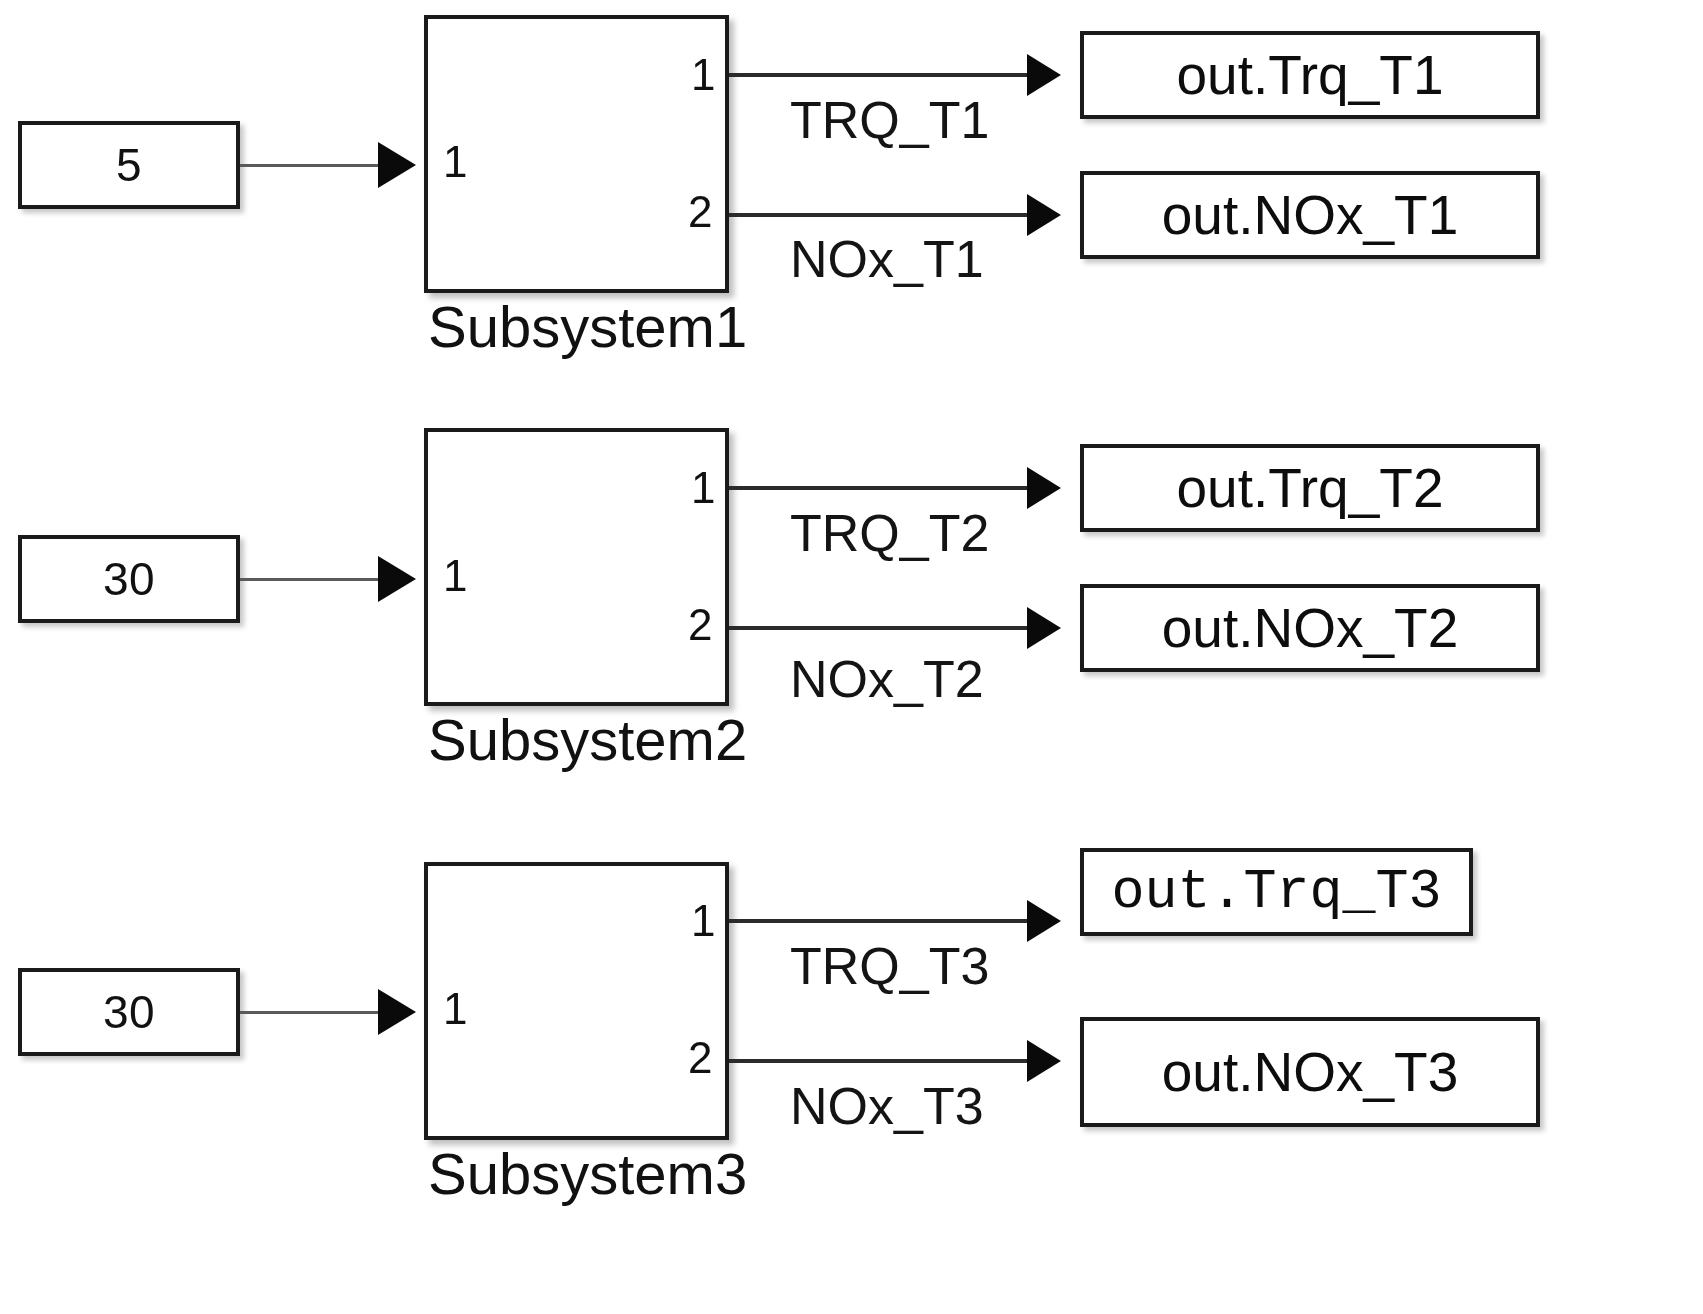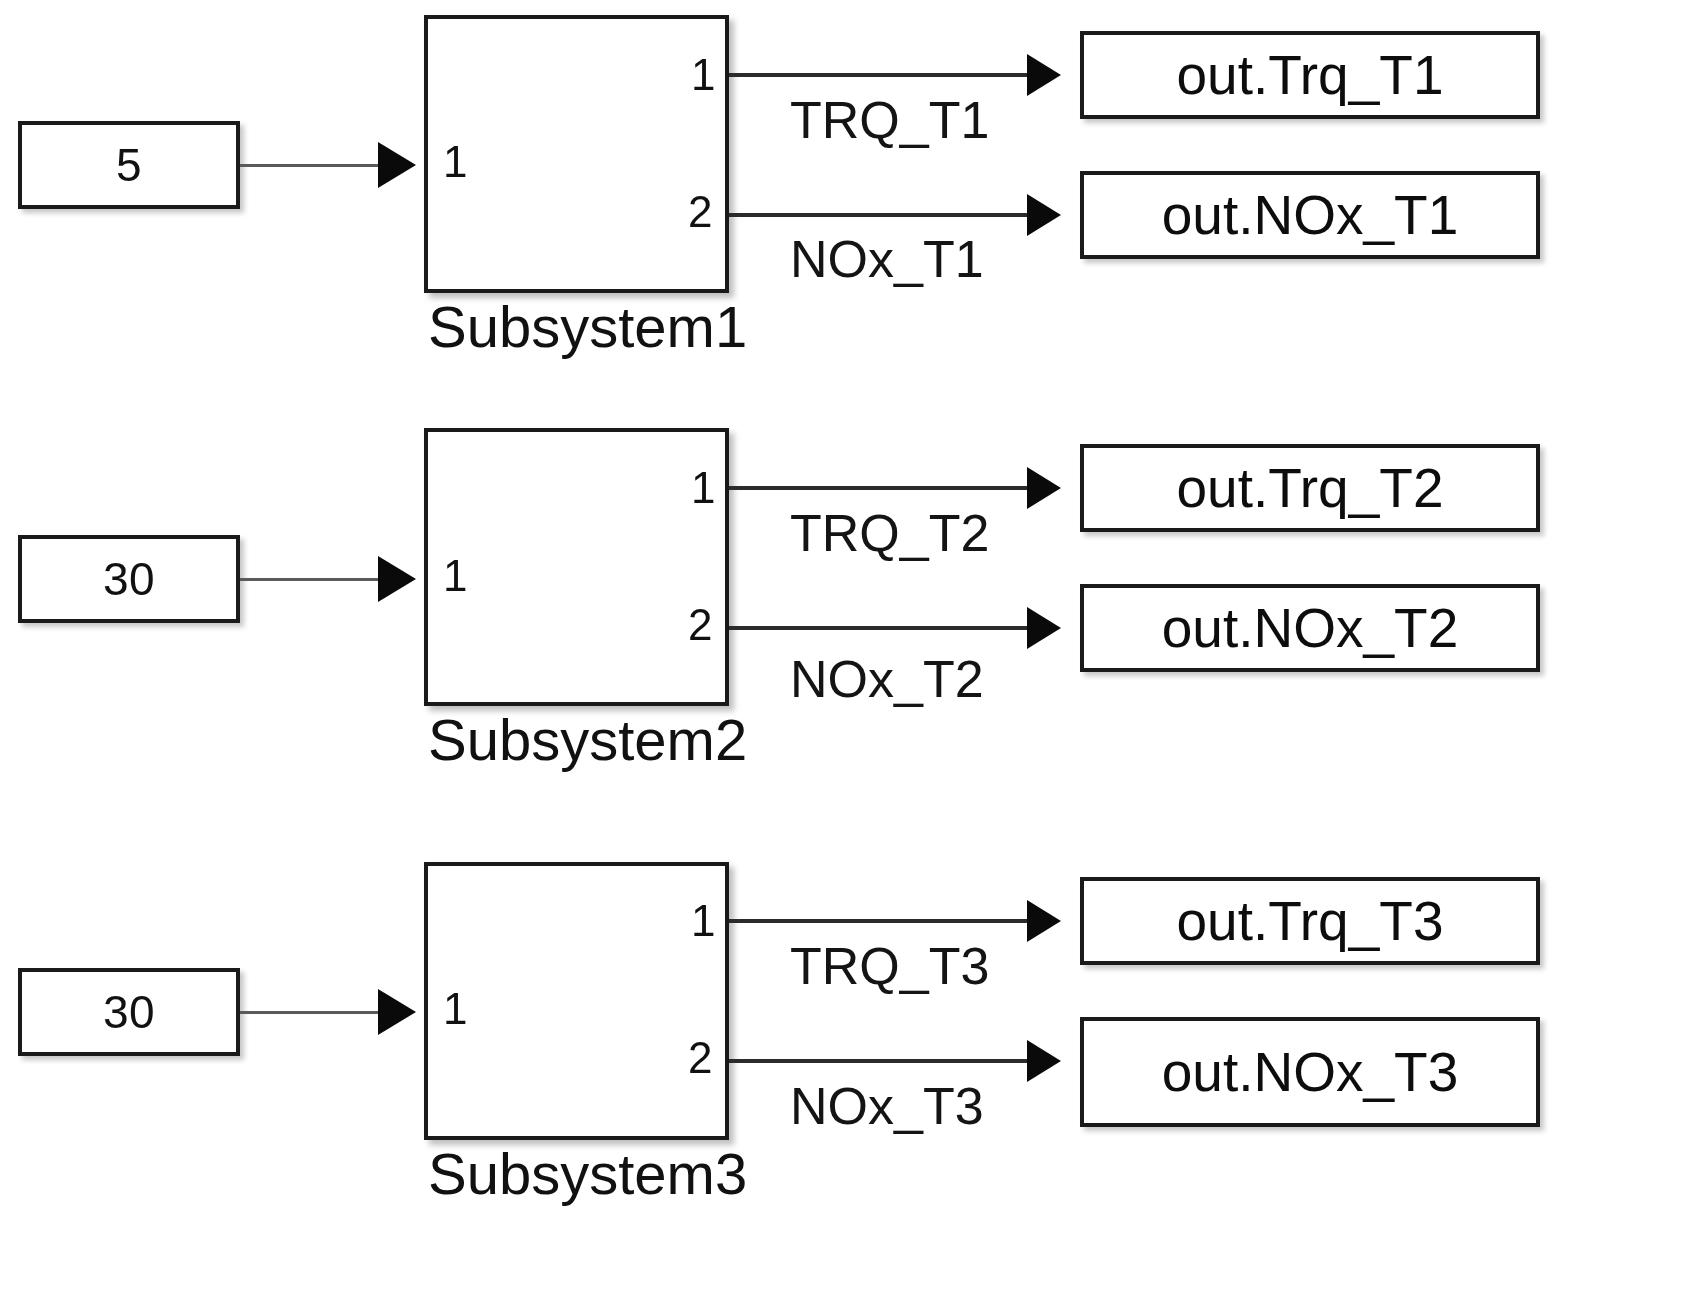--- a/index.html
+++ b/index.html
@@ -179,21 +179,21 @@
 
     <div class="block subsystem-block" style="left:424px; top:862px; width:305px; height:278px;"></div>
     <span class="port-num" style="left:443px; top:987px;">1</span>
     <span class="port-num" style="left:691px; top:899px;">1</span>
     <span class="port-num" style="left:688px; top:1036px;">2</span>
     <span class="subsystem-caption" style="left:428px; top:1145px;">Subsystem3</span>
 
     <div class="wire thick" style="left:729px; top:919px; width:298px;"></div>
     <div class="arrowhead small" style="left:1027px; top:900px;"></div>
     <span class="signal-label" style="left:790px; top:940px;">TRQ_T3</span>
-    <div class="block out-block" style="left:1080px; top:877px; width:460px; height:88px;">
+    <div class="block out-block" style="left:1080px; top:848px; width:393px; height:88px;font-family:Liberation Mono, monospace;">
       <span class="out-label">out.Trq_T3</span>
     </div>
 
     <div class="wire thick" style="left:729px; top:1059px; width:298px;"></div>
     <div class="arrowhead small" style="left:1027px; top:1040px;"></div>
     <span class="signal-label" style="left:790px; top:1080px;">NOx_T3</span>
     <div class="block out-block" style="left:1080px; top:1017px; width:460px; height:110px;">
       <span class="out-label">out.NOx_T3</span>
     </div>
   </div>

